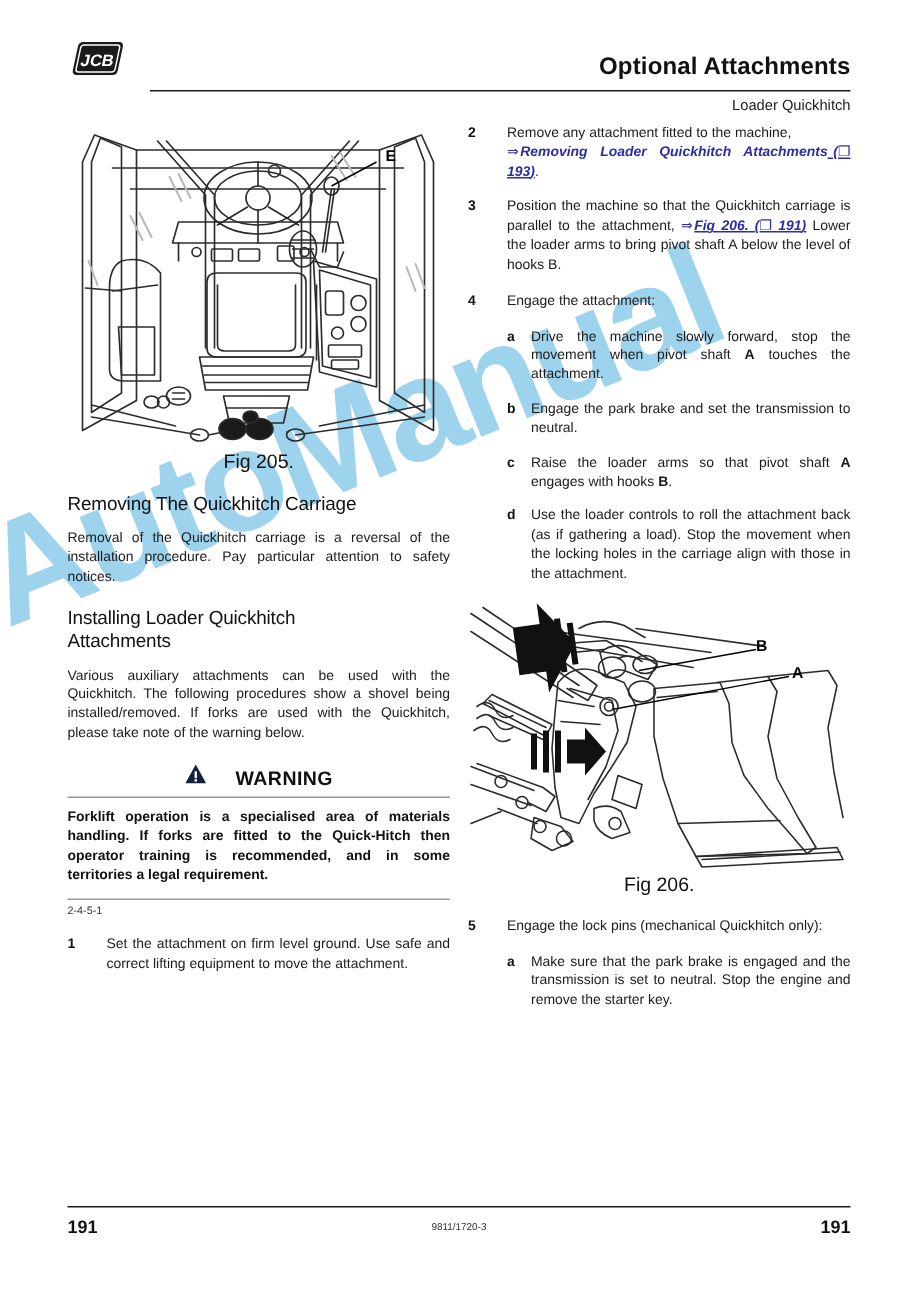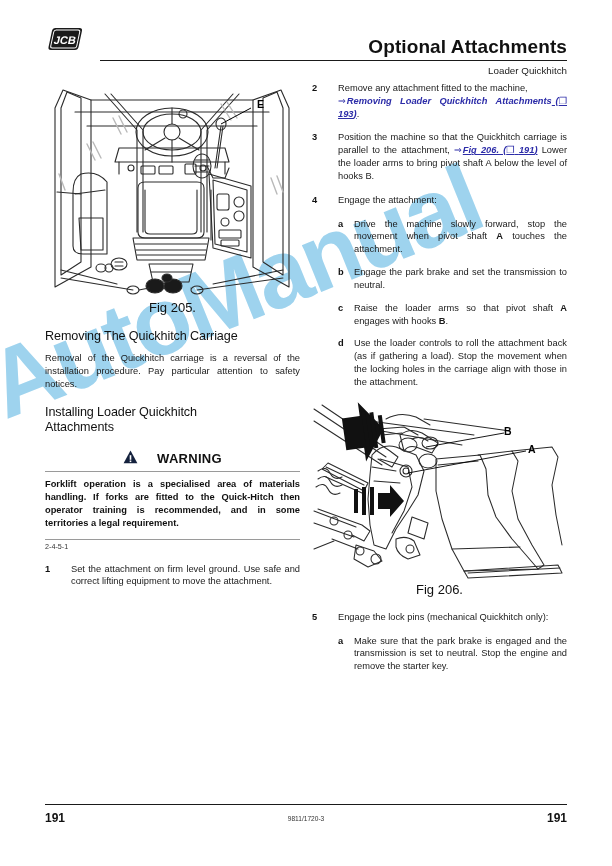--- a/index.html
+++ b/index.html
@@ -61,21 +61,21 @@
     top: 2px;
     width: 42px;
     height: 28px;
   }
   .logo svg { display: block; }
 
   .header-title {
     position: absolute;
     right: 0;
     top: 12px;
-    font-size: 19px;
+    font-size: 16px;
     font-weight: bold;
     letter-spacing: 0.1px;
     color: #111;
     text-align: right;
   }
   .header-rule {
     position: absolute;
     left: 55px;
     right: 0;
     top: 36px;
@@ -412,20 +412,21 @@
       <div class="fig-caption">Fig 205.</div>
     </div>
 
     <h2 class="sec">Removing The Quickhitch Carriage</h2>
     <p class="body">Removal of the Quickhitch carriage is a reversal of the installation procedure. Pay particular attention to safety notices.</p>
 
     <h2 class="sec">
       <span>Installing Loader Quickhitch</span><br>
       <span>Attachments</span>
     </h2>
+    <p class="body">Various auxiliary attachments can be used with the Quickhitch. The following procedures show a shovel being installed/removed. If forks are used with the Quickhitch, please take note of the warning below.</p>
 
     <div class="warning-box">
       <div class="warning-head">
         <span class="tri">
           <svg width="15" height="14" viewBox="0 0 15 14" aria-hidden="true">
             <path d="M7.5 0.6 L14.4 13.2 L0.6 13.2 Z" fill="#14213d"></path>
             <rect x="6.7" y="5.2" width="1.6" height="4.6" fill="#ffffff"></rect>
             <rect x="6.7" y="10.5" width="1.6" height="1.6" fill="#ffffff"></rect>
           </svg>
         </span>

